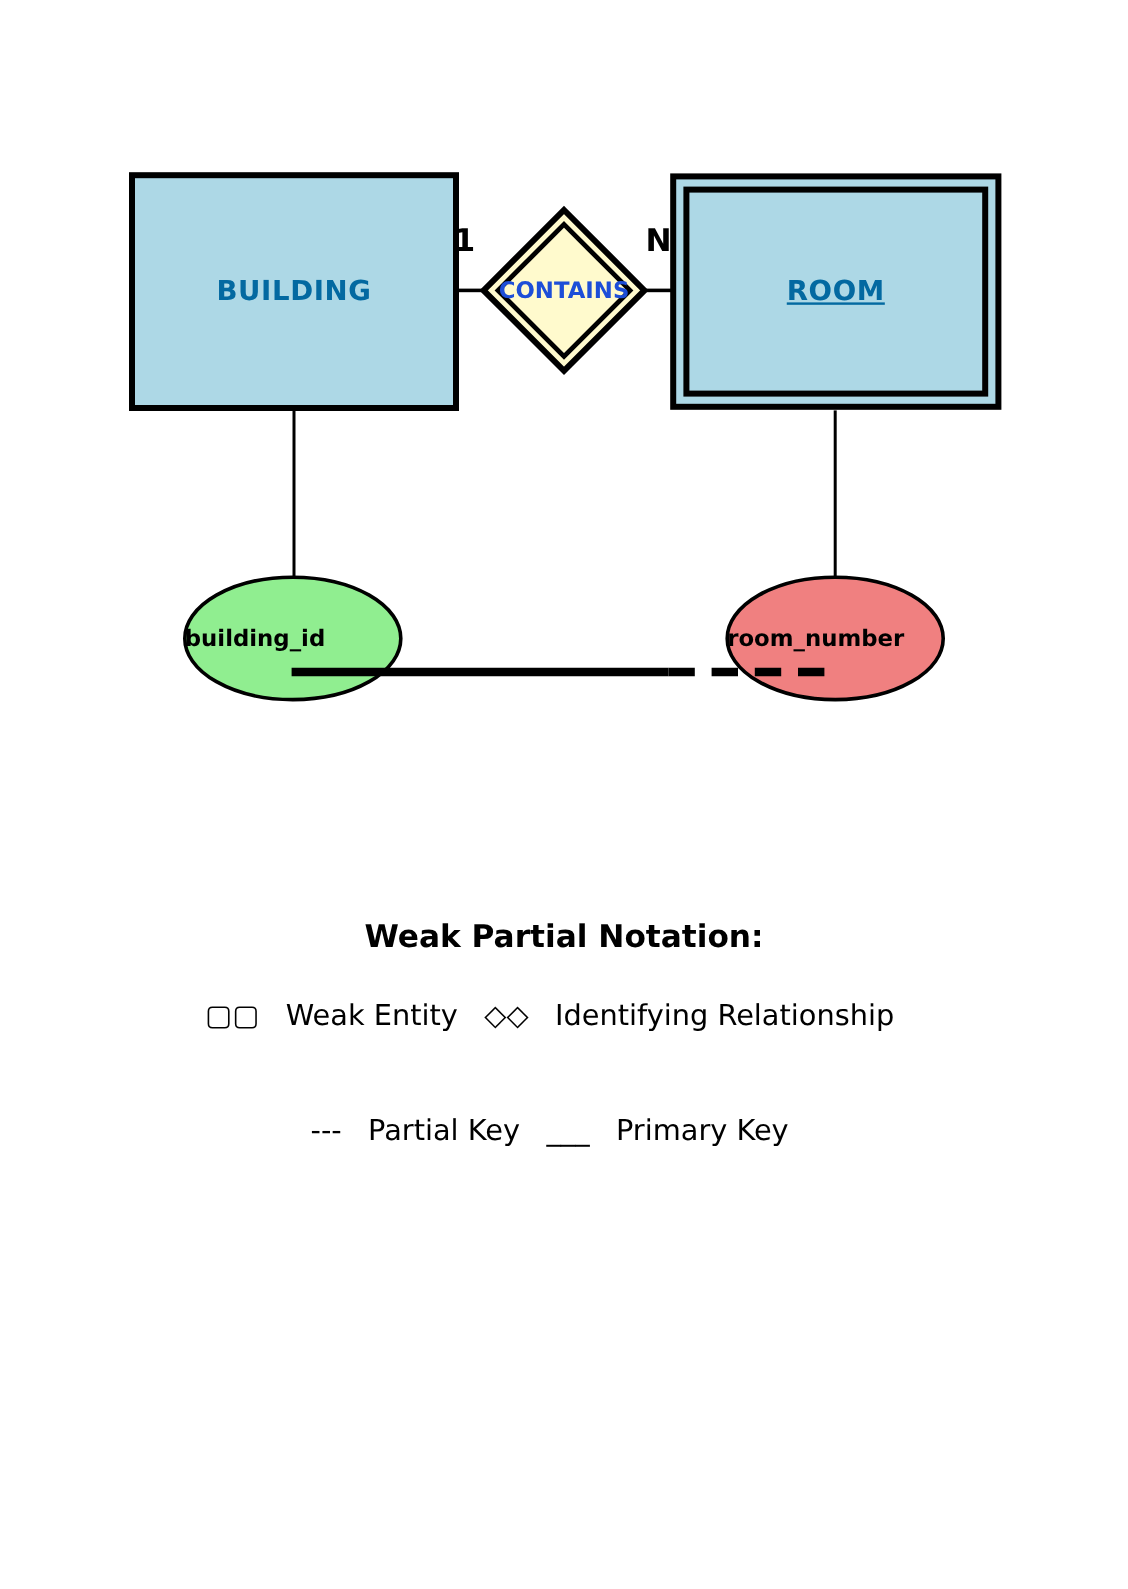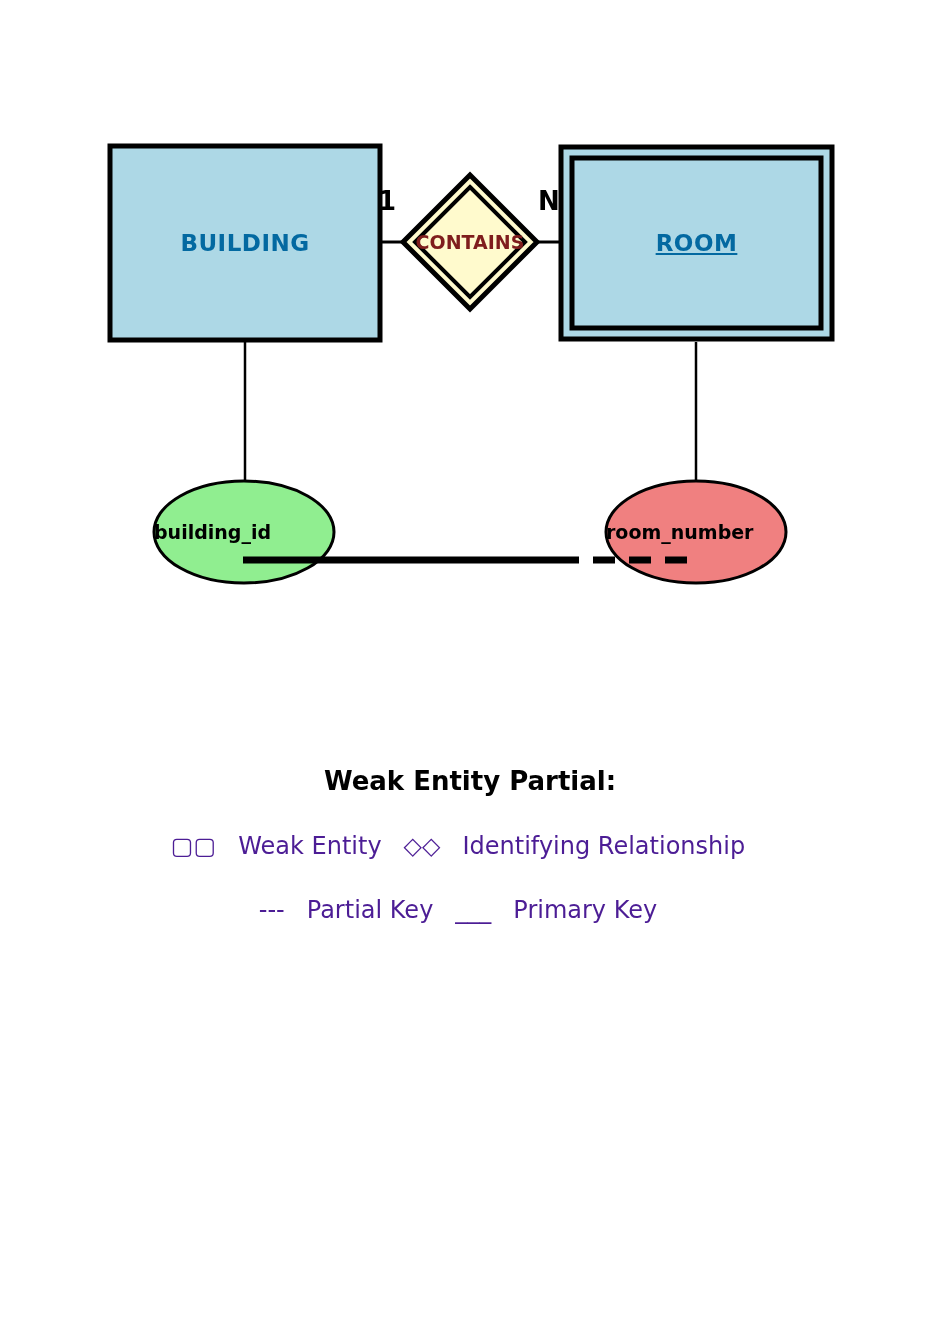--- a/index.html
+++ b/index.html
@@ -33,21 +33,21 @@
   }
   .entity-title {
     font-size: 23px;
     font-weight: bold;
     letter-spacing: 0.5px;
   }
   .rel-text {
     position: absolute;
     font-size: 19px;
     font-weight: bold;
-    color: #7f1d1d;
+    color: #1d4ed8;
     white-space: nowrap;
     text-align: center;
   }
   .attr-text {
     position: absolute;
     font-size: 19px;
     font-weight: bold;
     color: #000000;
     white-space: nowrap;
     text-align: left;
@@ -68,21 +68,21 @@
     font-size: 26px;
     font-weight: bold;
     color: #000000;
   }
   .legend-row {
     position: absolute;
     width: 916px;
     left: 0;
     text-align: center;
     font-size: 24px;
-    color: #4c1d95;
+    color: #000000;
     font-family: "DejaVu Sans", sans-serif;
   }
   .legend-row .sym {
     font-family: "DejaVu Sans", sans-serif;
   }
   .legend-gap {
     display: inline-block;
     width: 22px;
   }
 </style>
@@ -121,21 +121,21 @@
 <div class="node-label entity-title" style="left:561px; top:147px; width:271px; height:192px;text-decoration:underline;">ROOM</div>
 
 <div class="rel-text" style="left:390px; top:231px; width:160px;">CONTAINS</div>
 
 <div class="card-label" style="left:378px; top:186px;">1</div>
 <div class="card-label" style="left:538px; top:186px;">N</div>
 
 <div class="attr-text" style="left:154px; top:521px; width:180px;">building_id</div>
 <div class="attr-text" style="left:606px; top:521px; width:167px;">room_number</div>
 
-<div class="legend-title" style="top:766px;">Weak Entity Partial:</div>
+<div class="legend-title" style="top:766px;">Weak Partial Notation:</div>
 
 <div class="legend-row" style="top:832px;">
   <span class="sym">▢▢</span><span class="legend-gap"></span><span>Weak Entity</span><span class="legend-gap"></span><span class="sym">◇◇</span><span class="legend-gap"></span><span>Identifying Relationship</span>
 </div>
 
-<div class="legend-row" style="top:896px;">
+<div class="legend-row" style="top:928px;">
   <span class="sym">---</span><span class="legend-gap"></span><span>Partial Key</span><span class="legend-gap"></span><span class="sym">___</span><span class="legend-gap"></span><span>Primary Key</span>
 </div>
 
 </body></html>

